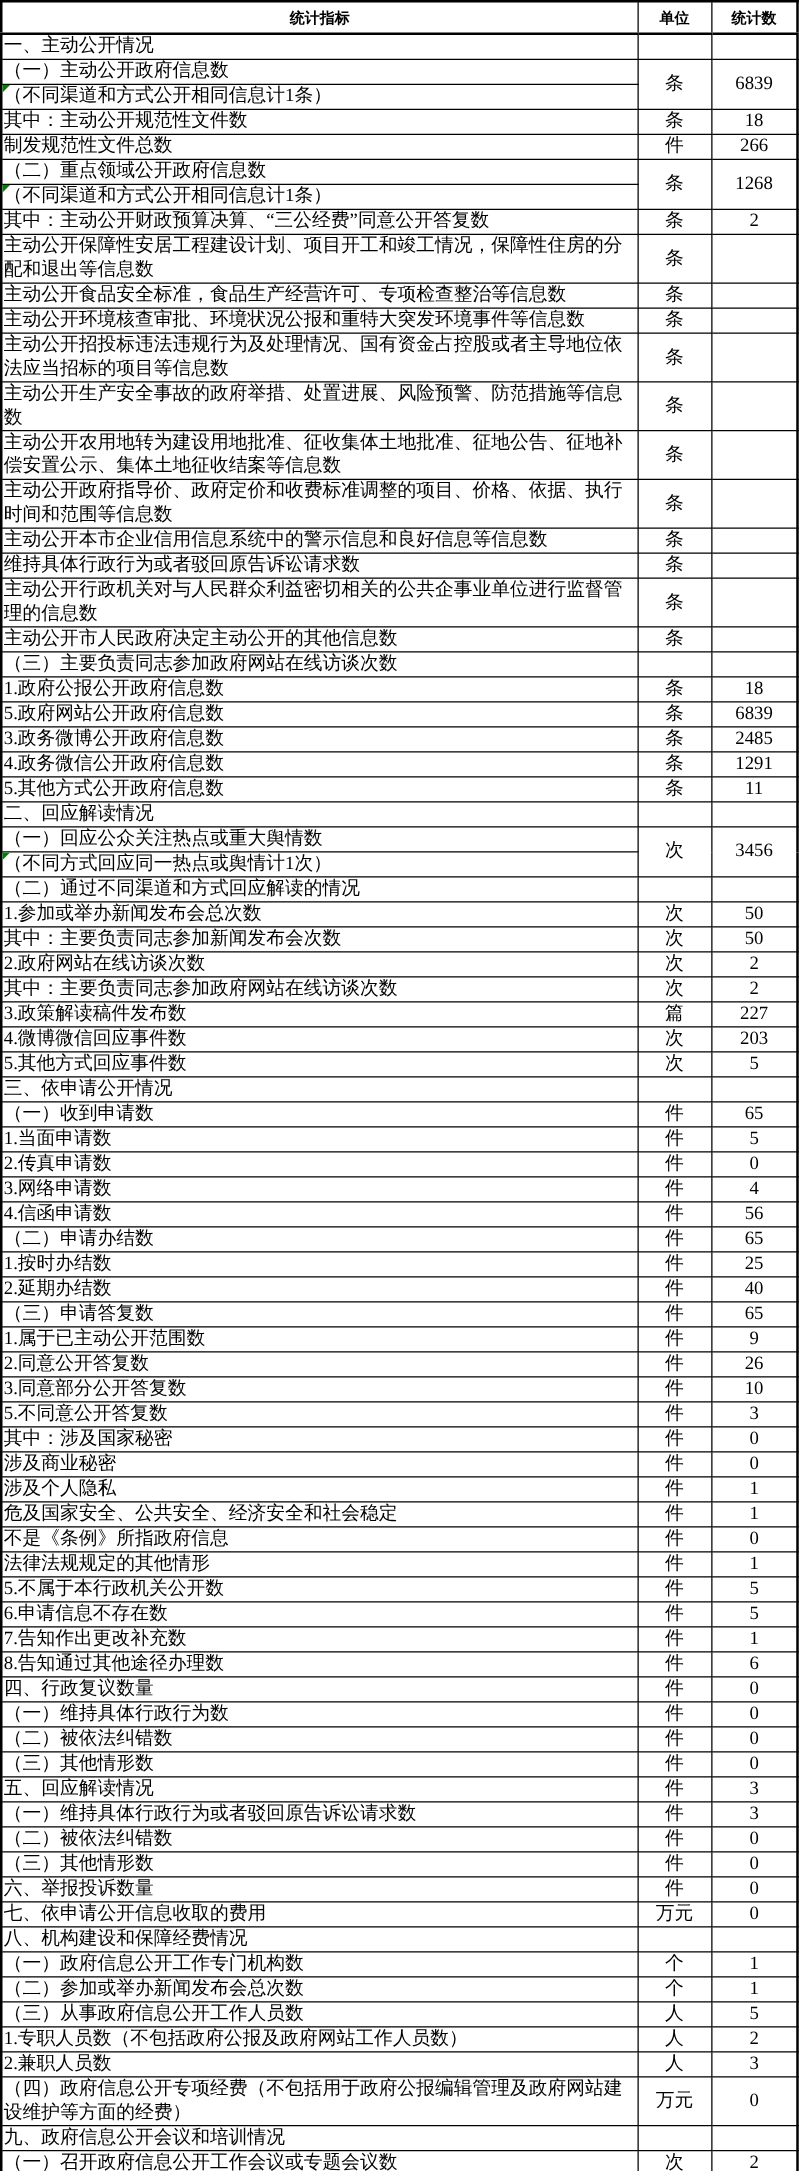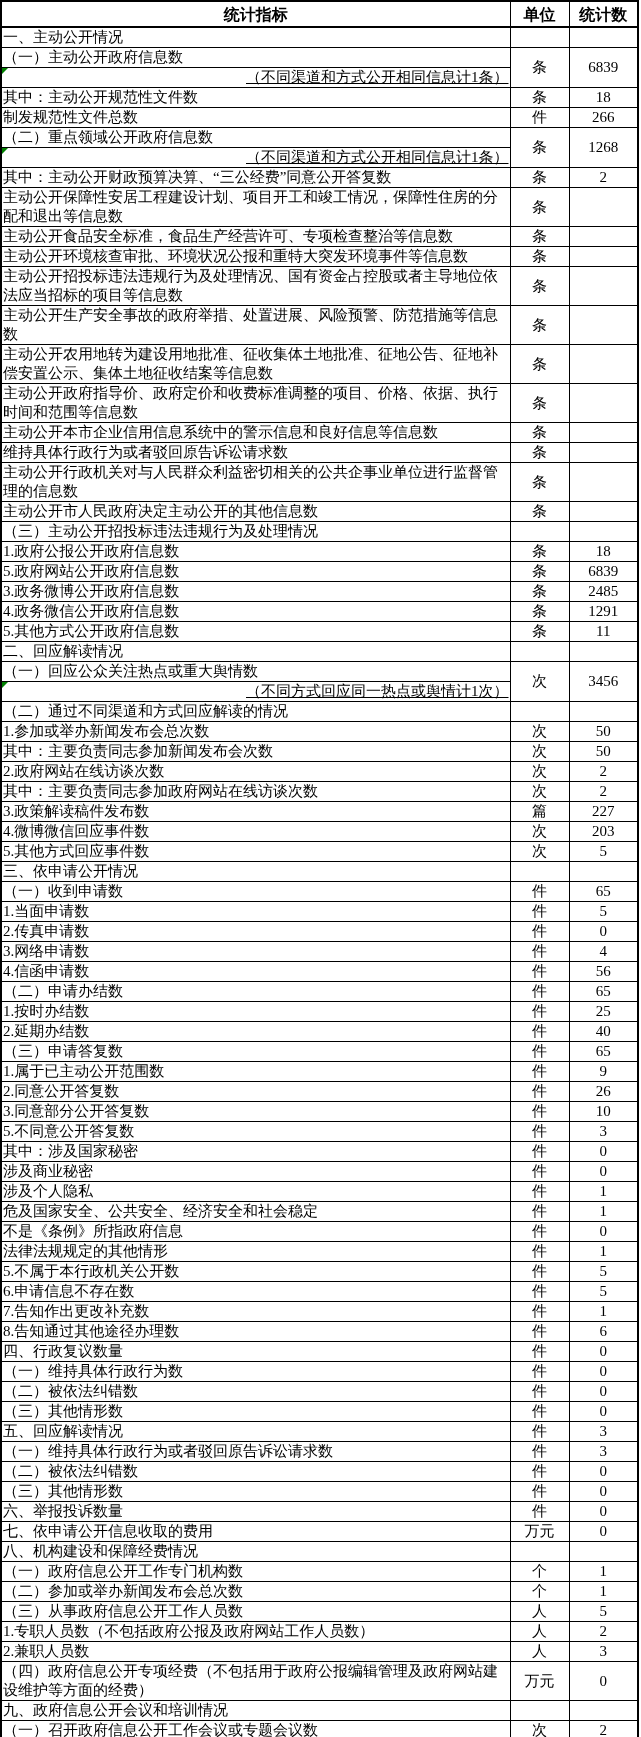--- a/index.html
+++ b/index.html
@@ -23,29 +23,29 @@
   table.stats th, table.stats td {
     border: 1px solid #000000;
     font-size: 15px;
     line-height: 19px;
     padding: 0 1px;
     overflow: hidden;
     vertical-align: middle;
     word-break: break-all;
   }
   table.stats thead th {
-    font-size: 16px;
+    font-size: 12px;
     font-weight: bold;
     text-align: center;
     height: 24px;
     border-bottom: 2px solid #000000;
   }
   table.stats tbody tr { height: 20px; }
   td.label { text-align: left; padding-left: 2px; }
-  td.sublabel { text-align: right; position: relative; text-decoration: underline; }
+  td.sublabel { text-align: left; position: relative; }
   td.unit, td.value { text-align: center; }
   .flag-triangle {
     position: absolute;
     top: 0;
     left: 0;
     width: 0;
     height: 0;
     border-top: 6px solid #008000;
     border-right: 6px solid transparent;
   }
@@ -152,21 +152,21 @@
         <td class="label">主动公开行政机关对与人民群众利益密切相关的公共企事业单位进行监督管理的信息数</td>
         <td class="unit">条</td>
         <td class="value"></td>
       </tr>
       <tr>
         <td class="label">主动公开市人民政府决定主动公开的其他信息数</td>
         <td class="unit">条</td>
         <td class="value"></td>
       </tr>
       <tr>
-        <td class="label">（三）主动公开招投标违法违规行为及处理情况</td>
+        <td class="label">（三）主要负责同志参加政府网站在线访谈次数</td>
         <td class="unit"></td>
         <td class="value"></td>
       </tr>
       <tr>
         <td class="label">1.政府公报公开政府信息数</td>
         <td class="unit">条</td>
         <td class="value">18</td>
       </tr>
       <tr>
         <td class="label">5.政府网站公开政府信息数</td>

